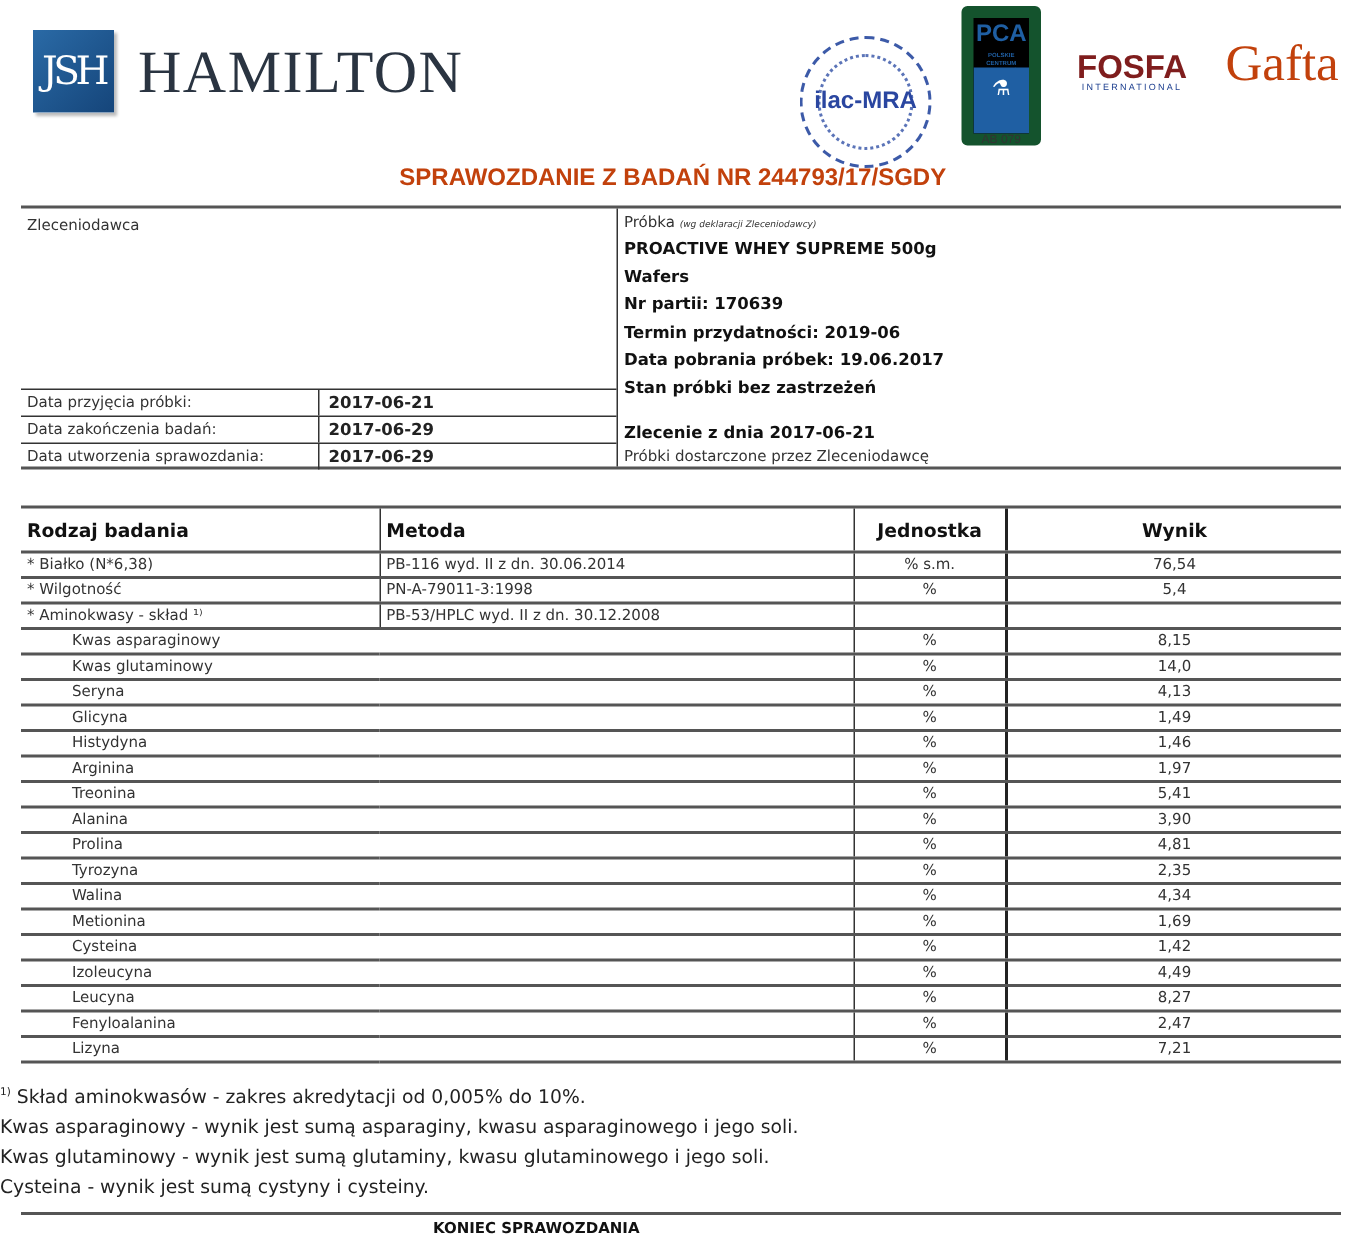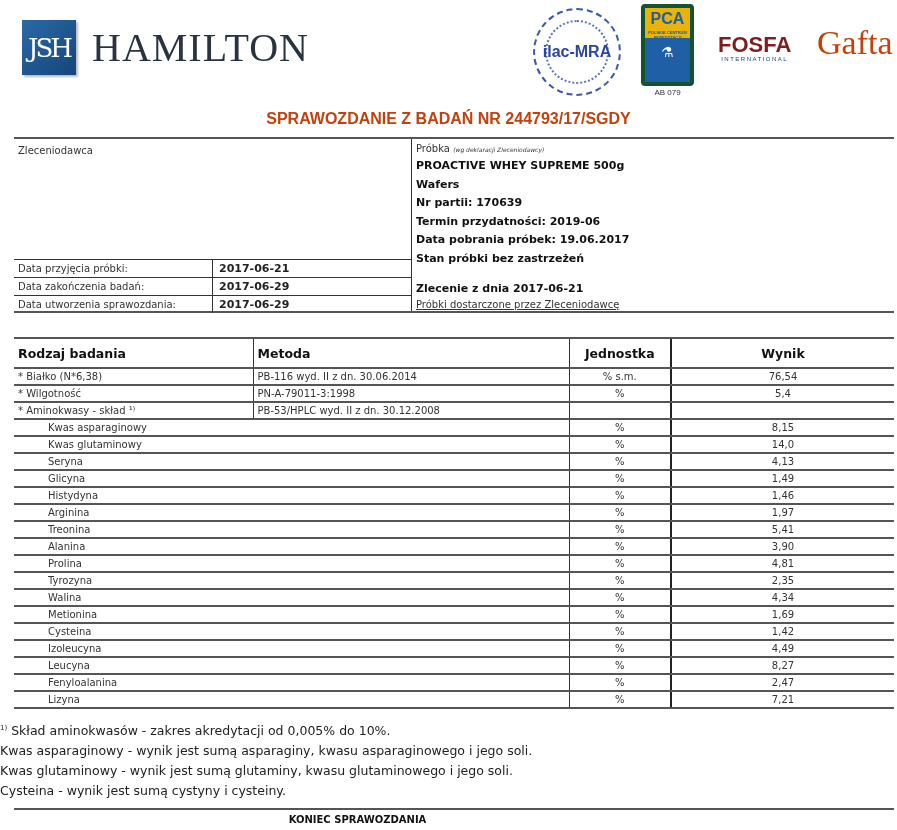--- a/index.html
+++ b/index.html
@@ -4,25 +4,25 @@
 <style>
   * { box-sizing: border-box; margin: 0; padding: 0; }
   html, body { width: 897px; height: 830px; background: #ffffff; overflow: hidden; }
   body { font-family: "DejaVu Sans", sans-serif; color: #222; position: relative; }
 
   
   .hamilton { position: absolute; left: 22px; top: 20px; display: flex; align-items: center; }
   .hamilton .mark { width: 54px; height: 55px; background: linear-gradient(135deg,#2a6aa6,#15457a); box-shadow: 2px 2px 2px #bbb; color: #fff; font-family: "DejaVu Serif", serif; font-size: 26px; display: flex; align-items: center; justify-content: center; letter-spacing: -3px; }
   .hamilton .name { margin-left: 16px; font-family: "Liberation Serif", serif; font-size: 40px; color: #2a3441; letter-spacing: 1px; }
 
-  .ilac { position: absolute; left: 533px; top: 8px; width: 88px; height: 88px; border-radius: 50%; border: 2px dashed #3c5aa8; display: flex; align-items: center; justify-content: center; }
+  .ilac { position: absolute; left: 533px; top: 24px; width: 88px; height: 88px; border-radius: 50%; border: 2px dashed #3c5aa8; display: flex; align-items: center; justify-content: center; }
   .ilac::before { content: ""; position: absolute; inset: 10px; border-radius: 50%; border: 2px dotted #5b74b8; }
   .ilac span { font-family: "Liberation Sans", sans-serif; font-weight: bold; font-size: 16px; color: #2a46a0; position: relative; }
 
-  .pca { position: absolute; left: 641px; top: 4px; width: 53px; height: 82px; border: 4px solid #14532d; border-radius: 4px; overflow: hidden; background: #eab308; }
+  .pca { position: absolute; left: 641px; top: 4px; width: 53px; height: 93px; border: 8px solid #14532d; border-radius: 4px; overflow: hidden; background: #000000; }
   .pca .top { height: 34px; text-align: center; font-family: "Liberation Sans", sans-serif; font-weight: bold; color: #1f5fa3; font-size: 16px; line-height: 22px; }
   .pca .top small { display: block; font-size: 4px; line-height: 5px; color: #1f5fa3; }
   .pca .bottom { position: absolute; left: 0; right: 0; bottom: 0; height: 44px; background: #1f5fa3; color: #fff; text-align: center; font-size: 14px; padding-top: 6px; }
   .pca-code { position: absolute; left: 641px; top: 88px; width: 53px; text-align: center; font-family: "Liberation Sans", sans-serif; font-size: 8px; color: #333; }
 
   .fosfa { position: absolute; left: 718px; top: 34px; text-align: center; }
   .fosfa .t { font-family: "Liberation Sans", sans-serif; font-weight: bold; font-size: 22px; color: #7f1d1d; letter-spacing: 0px; line-height: 22px; }
   .fosfa .s { font-family: "Liberation Sans", sans-serif; font-size: 6px; color: #1d3f8f; letter-spacing: 1.5px; }
   .gafta { position: absolute; left: 817px; top: 24px; font-family: "Liberation Serif", serif; font-size: 34px; color: #c2410c; }
 
@@ -34,21 +34,21 @@
   .info .client-label { position: absolute; left: 4px; top: 6px; font-size: 10px; color: #333; }
   .info .dates { position: absolute; left: 0; top: 120px; width: 397px; }
   .info .drow { height: 18px; border-top: 1px solid #333; display: flex; align-items: center; font-size: 10px; }
   .info .drow .lbl { width: 198px; padding-left: 4px; color: #333; }
   .info .drow .val { padding-left: 6px; font-weight: bold; border-left: 1px solid #333; height: 100%; display: flex; align-items: center; font-size: 11px; }
   .info .sample { position: absolute; left: 402px; top: 4px; font-size: 11px; }
   .info .sample .head { font-size: 10px; color: #333; margin-bottom: 3px; }
   .info .sample .head i { font-size: 6px; }
   .info .sample .b { font-weight: bold; line-height: 18.5px; color: #111; }
   .info .order { position: absolute; left: 402px; top: 143px; font-size: 11px; font-weight: bold; color: #111; }
-  .info .delivered { position: absolute; left: 402px; top: 160px; font-size: 10px; color: #333; text-decoration: underline; }
+  .info .delivered { position: absolute; left: 402px; top: 160px; font-size: 10px; color: #333; }
 
   
   table.res { position: absolute; left: 14px; top: 337px; width: 880px; border-collapse: collapse; font-size: 10px; }
   table.res th { font-weight: bold; font-size: 12.5px; text-align: left; height: 30px; padding-left: 4px; border-top: 2px solid #555; border-bottom: 2px solid #555; color: #111; }
   table.res th.c { text-align: center; padding-left: 0; }
   table.res td { height: 17px; padding-left: 4px; border-bottom: 2px solid #555; color: #333; white-space: nowrap; }
   table.res td.c { text-align: center; padding-left: 0; }
   table.res .sub td.name { padding-left: 34px; }
   table.res .vl { border-left: 1px solid #333; }
   table.res .vl2 { border-left: 2px solid #222; }

